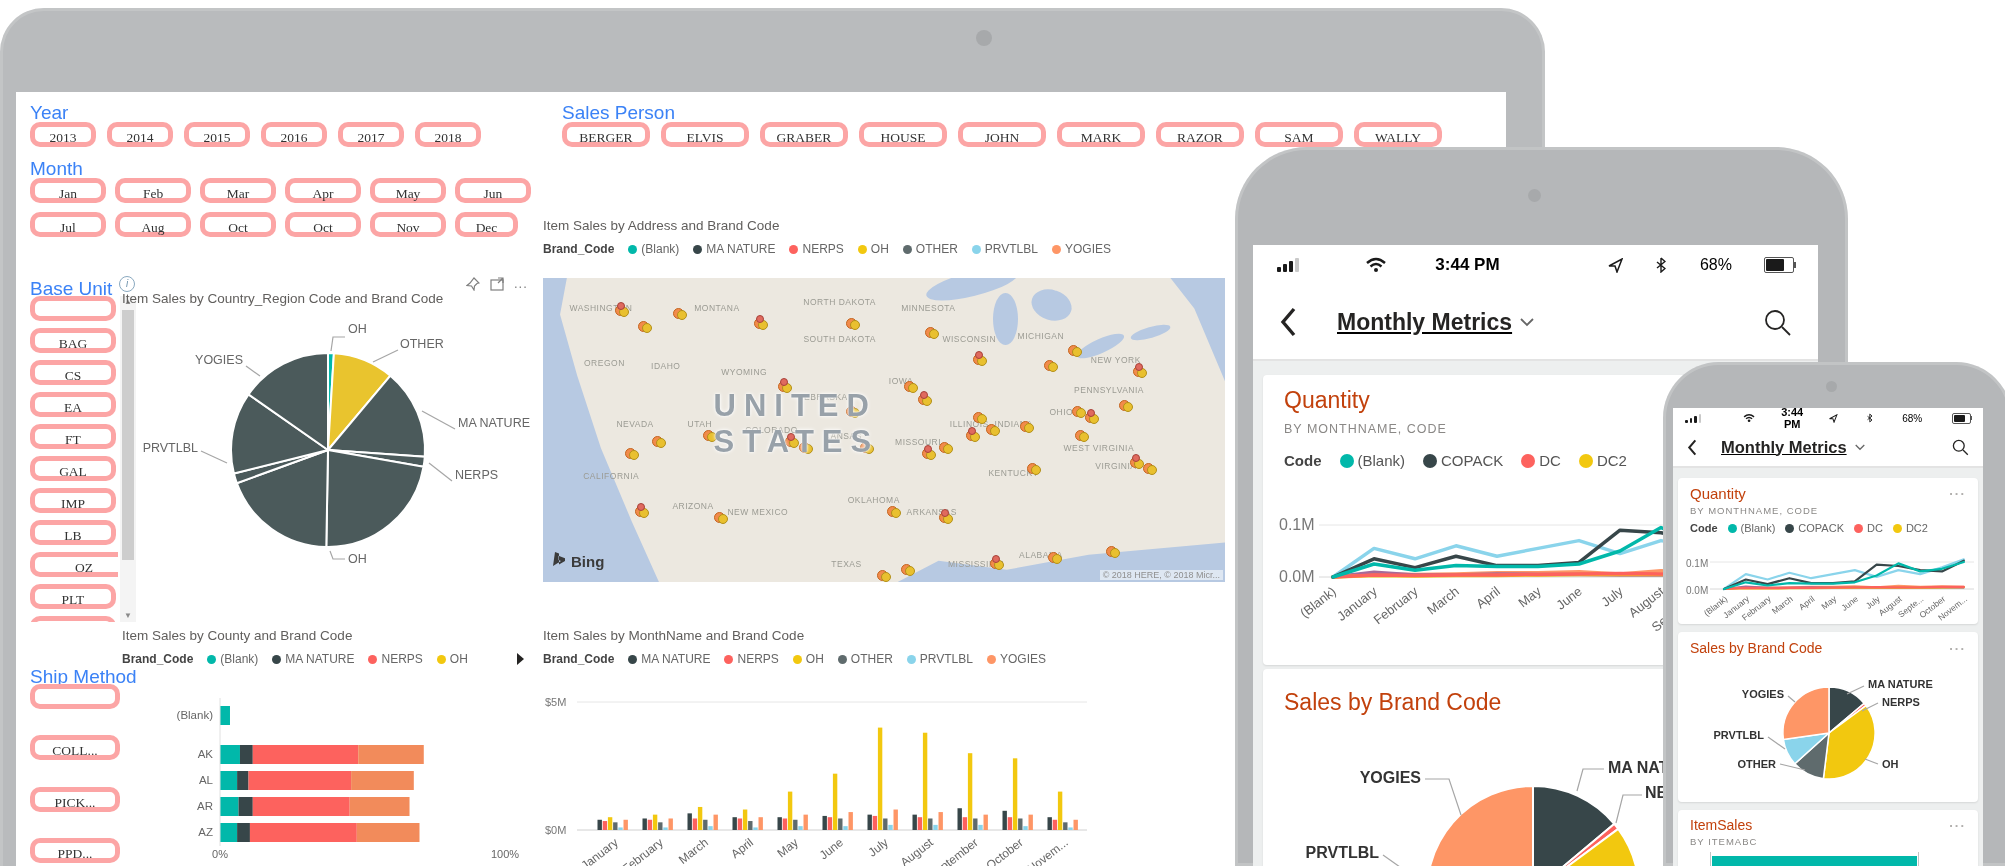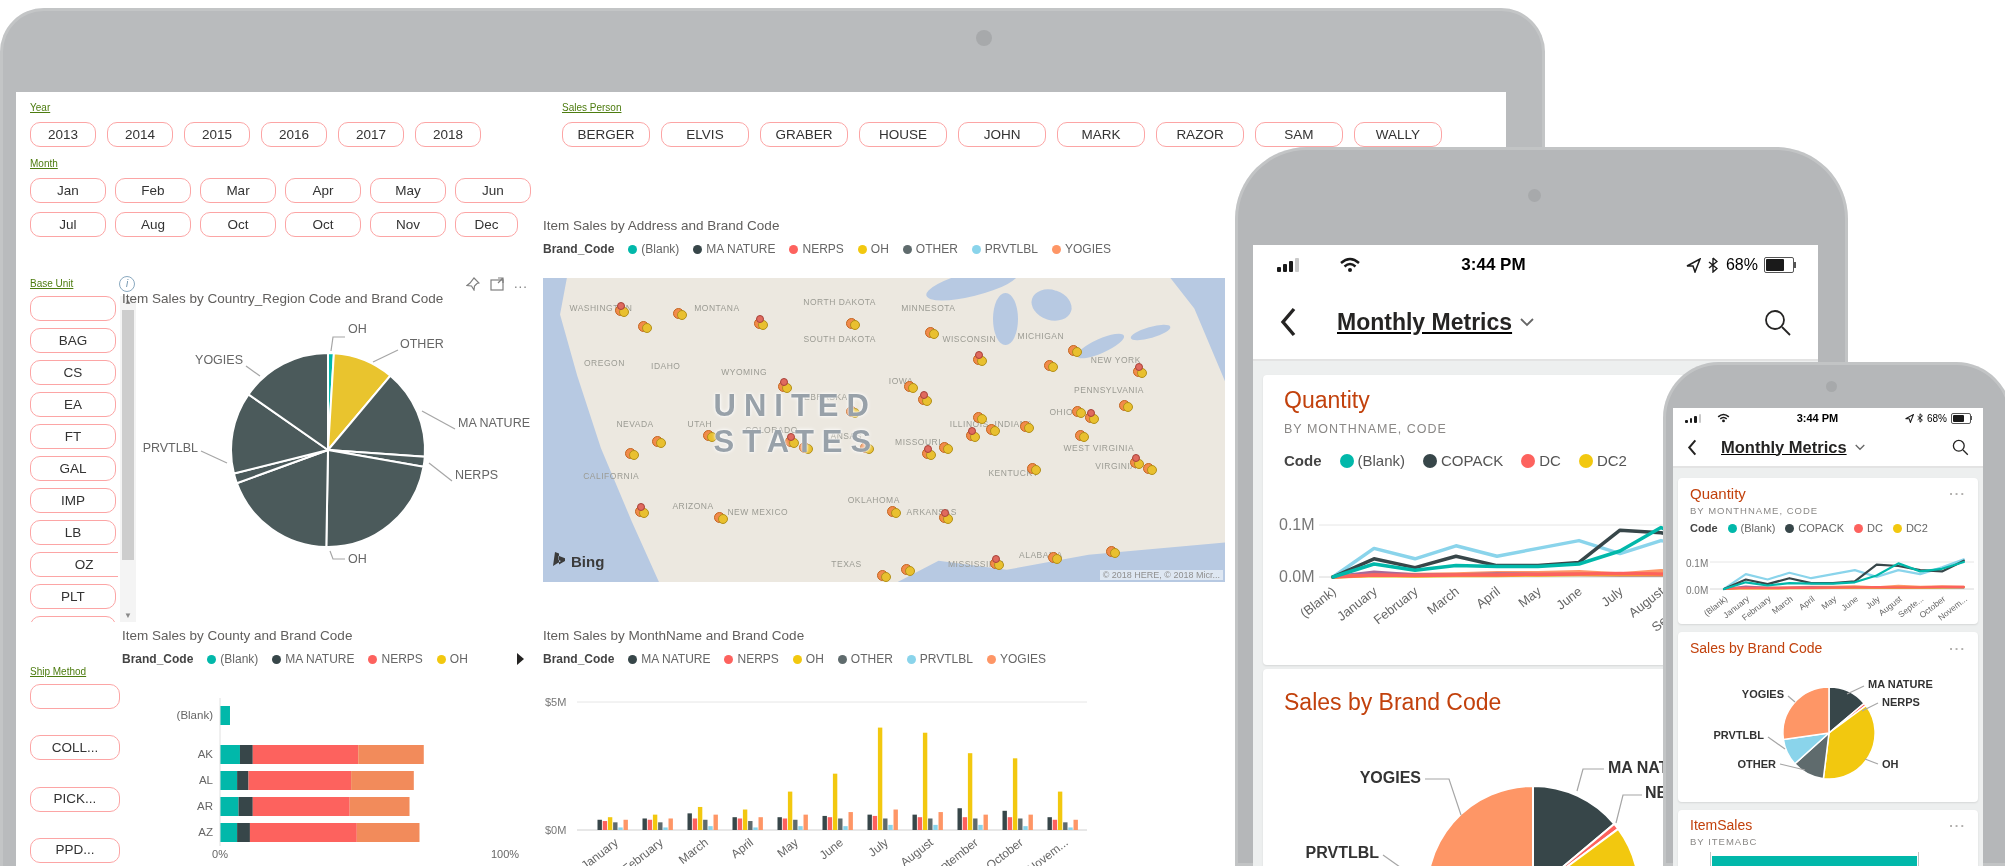--- a/index.html
+++ b/index.html
@@ -9,25 +9,25 @@
   
   .monitor{position:absolute;left:0;top:8px;width:1545px;height:1000px;background:#b9bbbd;
     border-radius:44px 44px 0 0;box-shadow:inset 0 0 0 3px rgba(255,255,255,.15);}
   .cam{position:absolute;border-radius:50%;background:#a7a9ab;}
   .screen{position:absolute;background:#fff;overflow:hidden;}
   .tablet{position:absolute;left:1235px;top:147px;width:613px;height:719px;background:#b5b7b9;
     border-radius:72px 72px 0 0;box-shadow:inset 0 0 0 3px rgba(255,255,255,.18);}
   .phone{position:absolute;left:1663px;top:362px;width:349px;height:504px;background:#b5b7b9;
     border-radius:56px 56px 0 0;box-shadow:inset 0 0 0 3px rgba(255,255,255,.18);}
   
-  .lbl{position:absolute;font-size:10px;color:#4d7c0f;text-decoration:underline;}
+  .lbl{position:absolute;font-size:19px;color:#3b82f6;}
   .btnrow{position:absolute;display:flex;gap:11px;}
   .btncol{position:absolute;display:flex;flex-direction:column;gap:7px;overflow:hidden;justify-content:space-between;}
-  .sbtn{height:25px;border:1px solid #fca5a5;border-radius:10px;background:#fff;color:#333;
-    font-size:13.5px;font-family:Liberation Sans, sans-serif;text-align:center;line-height:22px;padding:0;flex:0 0 auto;}
+  .sbtn{height:25px;border:5px solid #fca5a5;border-radius:10px;background:#fff;color:#333;
+    font-size:13.5px;font-family:Liberation Serif, serif;text-align:center;line-height:22px;padding:0;flex:0 0 auto;}
   .scrollbar{position:absolute;width:16px;background:#f4f4f4;}
   .scroll-thumb{position:absolute;left:2px;width:12px;background:#cdcdcd;}
   .scroll-arrow{position:absolute;left:0;width:16px;height:12px;color:#8a8a8a;font-size:8px;
     text-align:center;line-height:12px;}
   .cardtitle{position:absolute;font-size:13.5px;color:#605e5c;white-space:nowrap;overflow:hidden;}
   .legend{position:absolute;display:flex;align-items:center;gap:14px;font-size:12px;color:#666;
     white-space:nowrap;overflow:hidden;}
   .legend .lt{font-weight:bold;color:#444;}
   .leg-item{display:flex;align-items:center;gap:4px;}
   .leg-dot{border-radius:50%;display:inline-block;}
@@ -51,21 +51,21 @@
   .state{position:absolute;font-size:8.5px;color:#9b9b93;transform:translate(-50%,-50%);
     white-space:nowrap;letter-spacing:.5px;}
   .usa-label{position:absolute;font-size:31px;color:#98a1a9;letter-spacing:8px;font-weight:bold;
     transform:translate(-50%,-50%);text-shadow:0 0 4px #fff,0 0 2px #fff;}
   .pin{position:absolute;width:9px;height:9px;border-radius:50%;}
   .bing{position:absolute;display:flex;align-items:center;gap:4px;font-size:15px;font-weight:bold;
     color:#3b3b3b;}
   .map-copy{position:absolute;font-size:9px;color:#8f8f8f;background:rgba(255,255,255,.55);
     padding:0 3px;white-space:nowrap;}
   
-  .statusbar{position:absolute;left:0;top:0;right:0;background:#fff;display:flex;align-items:center;}
+  .statusbar{position:absolute;left:0;top:0;right:0;background:#fff;display:flex;align-items:center;gap:26px;}
   .navbar{position:absolute;left:0;right:0;background:#fff;border-bottom:2px solid #e3e3e3;
     display:flex;align-items:center;text-decoration:underline;}
   .navtitle{font-weight:bold;color:#252423;display:flex;align-items:center;gap:8px;}
   .content{position:absolute;left:0;right:0;bottom:0;background:#edefef;}
   .card{position:absolute;background:#fff;border-radius:4px;box-shadow:0 1px 2px rgba(0,0,0,.10);}
   .ct{position:absolute;color:#c2410c;white-space:nowrap;}
   .cs{position:absolute;color:#8a8886;letter-spacing:1px;white-space:nowrap;}
   .menu-dots{position:absolute;color:#b0aeac;font-weight:bold;letter-spacing:2px;}
   .sig{display:flex;align-items:flex-end;gap:2px;}
   .sig i{display:block;background:#1a1a1a;border-radius:1px;}

